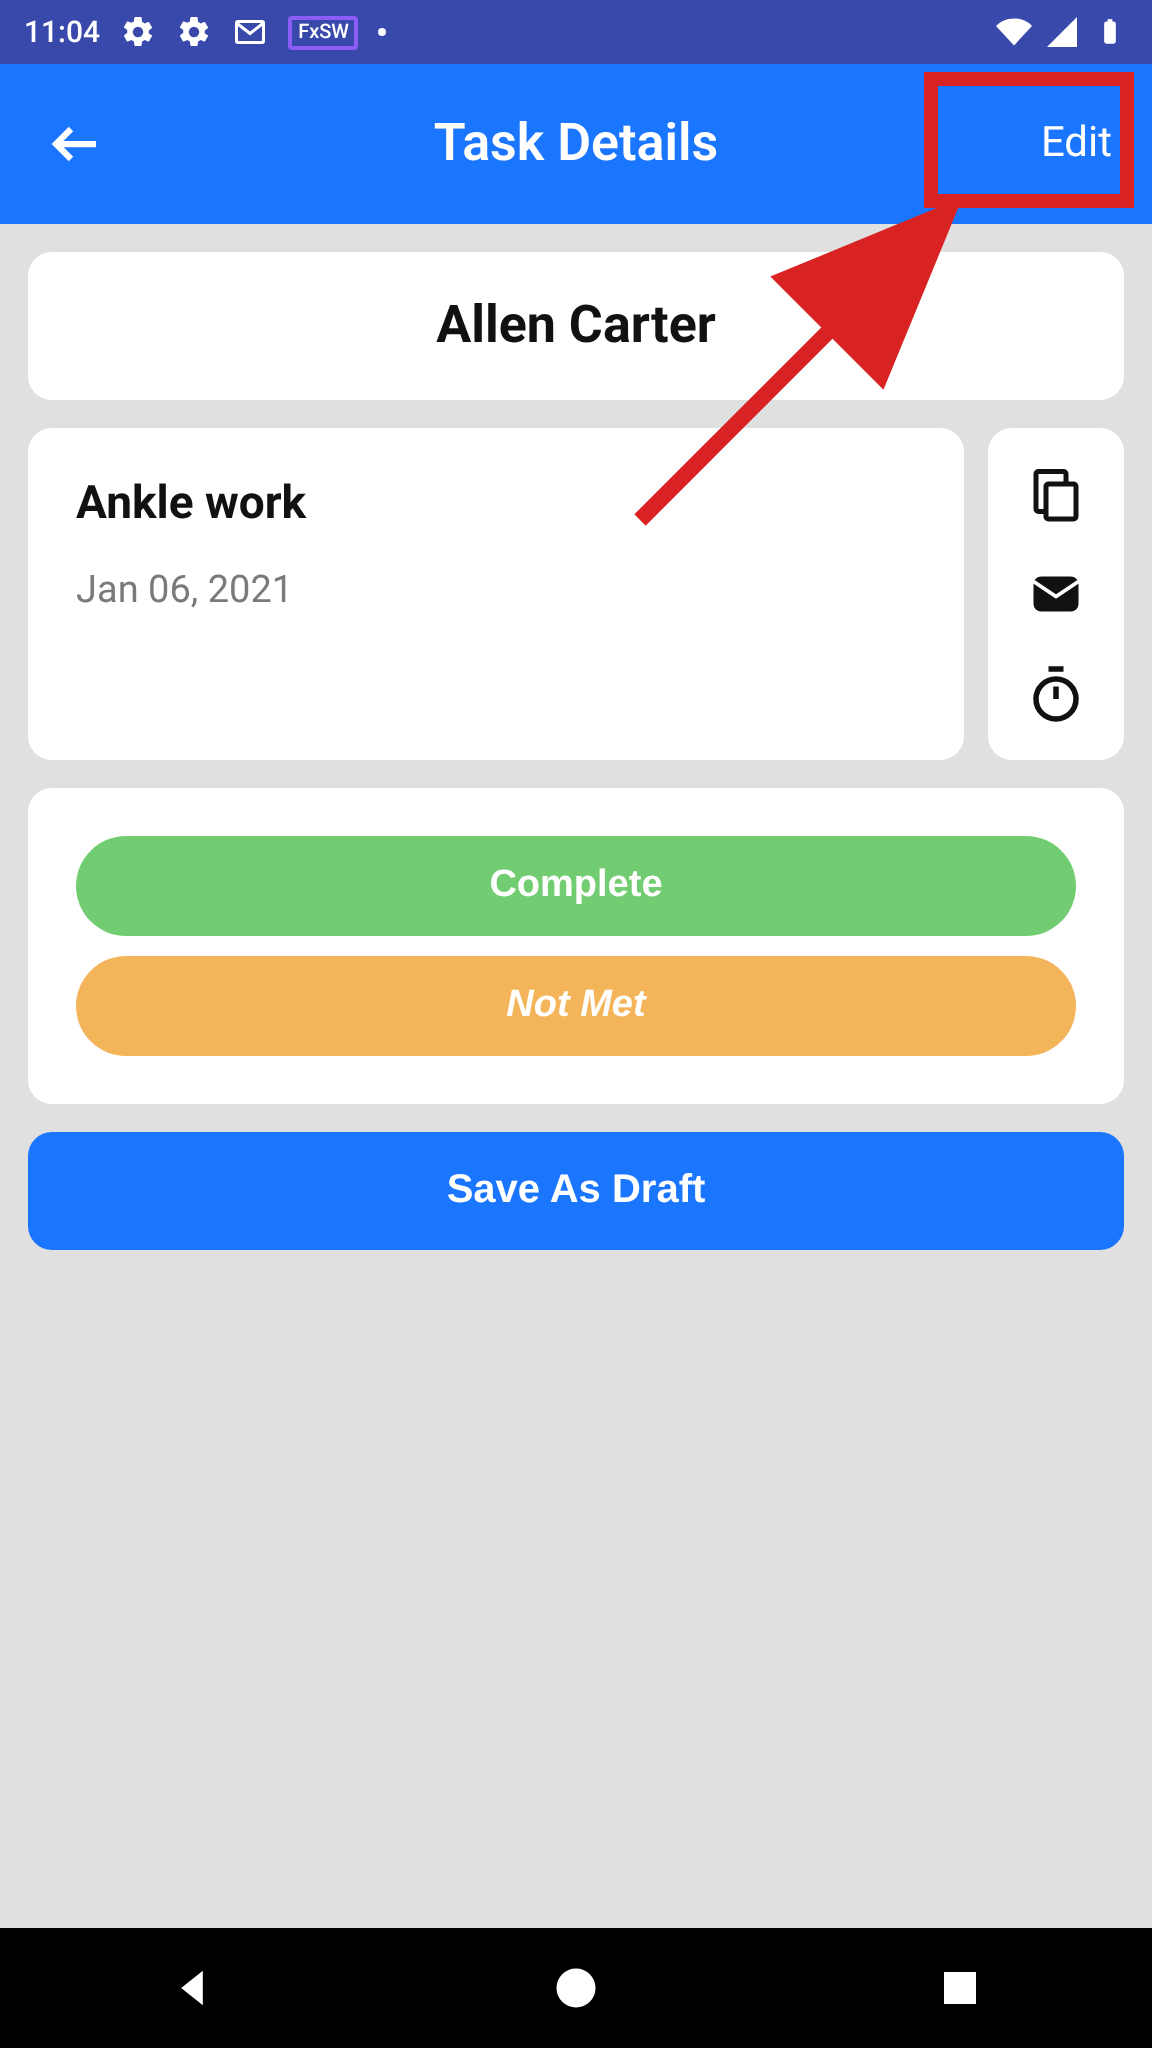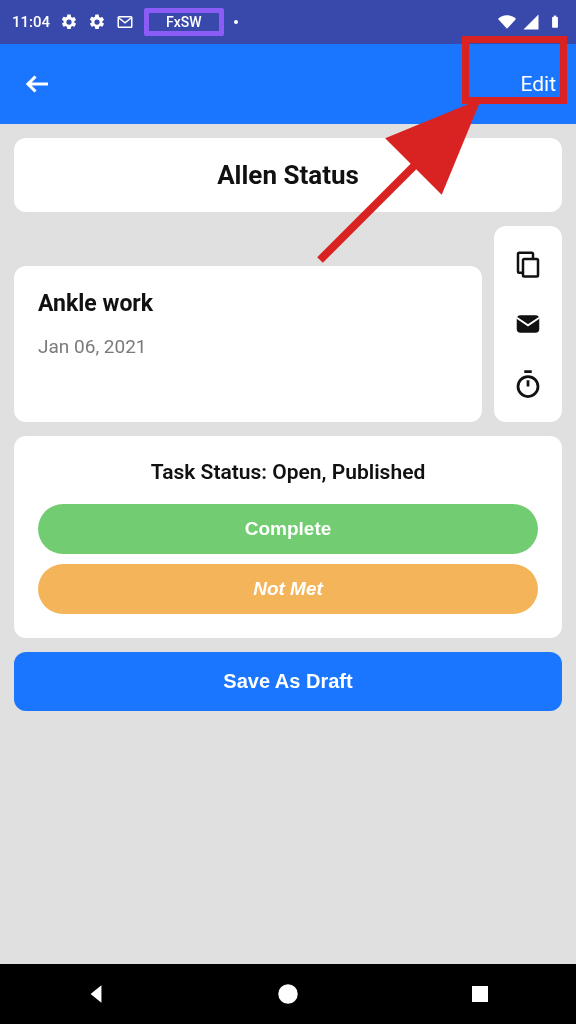--- a/index.html
+++ b/index.html
@@ -5,21 +5,21 @@
     * { box-sizing: border-box; margin: 0; padding: 0; }
     body {
       width: 576px;
       height: 1024px;
       background: #e0e0e0;
       font-family: -apple-system, BlinkMacSystemFont, 'Segoe UI', Roboto, sans-serif;
       position: relative;
       overflow: hidden;
     }
     .status-bar {
-      height: 44px;
+      height: 32px;
       background: #3949ab;
       color: white;
       display: flex;
       align-items: center;
       justify-content: space-between;
       padding: 0 12px;
       font-size: 15px;
       font-weight: 500;
     }
     .status-left {
@@ -102,21 +102,20 @@
     .task-row {
       display: flex;
       gap: 12px;
       margin-bottom: 14px;
     }
     .task-card {
       flex: 1;
       background: white;
       border-radius: 12px;
       padding: 24px;
-      margin-top: 40px;
     }
     .task-title {
       font-size: 23px;
       font-weight: 700;
       color: #111;
       margin-bottom: 18px;
     }
     .task-date {
       font-size: 19px;
       color: #7a7a7a;
@@ -202,23 +201,23 @@
     }
     .nav-btn {
       width: 40px;
       height: 40px;
       display: flex;
       align-items: center;
       justify-content: center;
       cursor: pointer;
     }
     .badge-fxsw {
-      font-size: 14px;
-      border: 5px solid #8b5cf6;
-      padding: 1px 17px;
+      font-size: 10px;
+      border: 2px solid #8b5cf6;
+      padding: 1px 3px;
       border-radius: 2px;
     }
     .dot { width: 4px; height: 4px; background: white; border-radius: 50%;}
   </style>
 </head>
 <body>
 
 <div class="status-bar">
   <div class="status-left">
     <span>11:04</span>
@@ -260,39 +259,40 @@
     </span>
   </div>
 </div>
 
 <div class="app-bar">
   <div class="back-btn">
     <svg viewBox="0 0 24 24" width="30" height="30" fill="none" stroke="white" stroke-width="2.5">
         <path d="M20 12H4M10 6l-6 6 6 6"></path>
       </svg>
   </div>
+  <div class="app-title">Task Details</div>
   <div class="edit-btn">Edit</div>
 </div>
 
 <div class="edit-highlight"></div>
 
 <svg class="arrow-annotation" width="190" height="190">
   <defs>
     <marker id="arrowhead" markerWidth="12" markerHeight="10" refX="10" refY="5" orient="auto">
       <polygon points="0 0, 12 5, 0 10" fill="#d92323"></polygon>
     </marker>
   </defs>
   <line x1="20" y1="170" x2="170" y2="20" stroke="#d92323" stroke-width="8" marker-end="url(#arrowhead)"></line>
 </svg>
 
 <div class="content">
 
   
   <div class="card name-card">
-    <div class="client-name">Allen Status</div>
+    <div class="client-name">Allen Carter</div>
   </div>
 
   
   <div class="task-row">
     <div class="task-card">
       <div class="task-title">Ankle work</div>
       <div class="task-date">Jan 06, 2021</div>
     </div>
     <div class="icon-column">
       <div class="icon-btn">
@@ -311,21 +311,20 @@
         <svg viewBox="0 0 24 24" width="30" height="30" fill="none" stroke="#111" stroke-width="2.2">
             <circle cx="12" cy="14" r="8"></circle>
             <path d="M12 14V9M9 2h6"></path>
           </svg>
       </div>
     </div>
   </div>
 
   
   <div class="status-card">
-    <div class="status-text">Task Status: Open, Published</div>
     <div class="btn-row">
       <button class="pill-btn complete-btn">Complete</button>
       <button class="pill-btn notmet-btn">Not Met</button>
     </div>
   </div>
 
   
   <button class="draft-btn">Save As Draft</button>
 
 </div>

